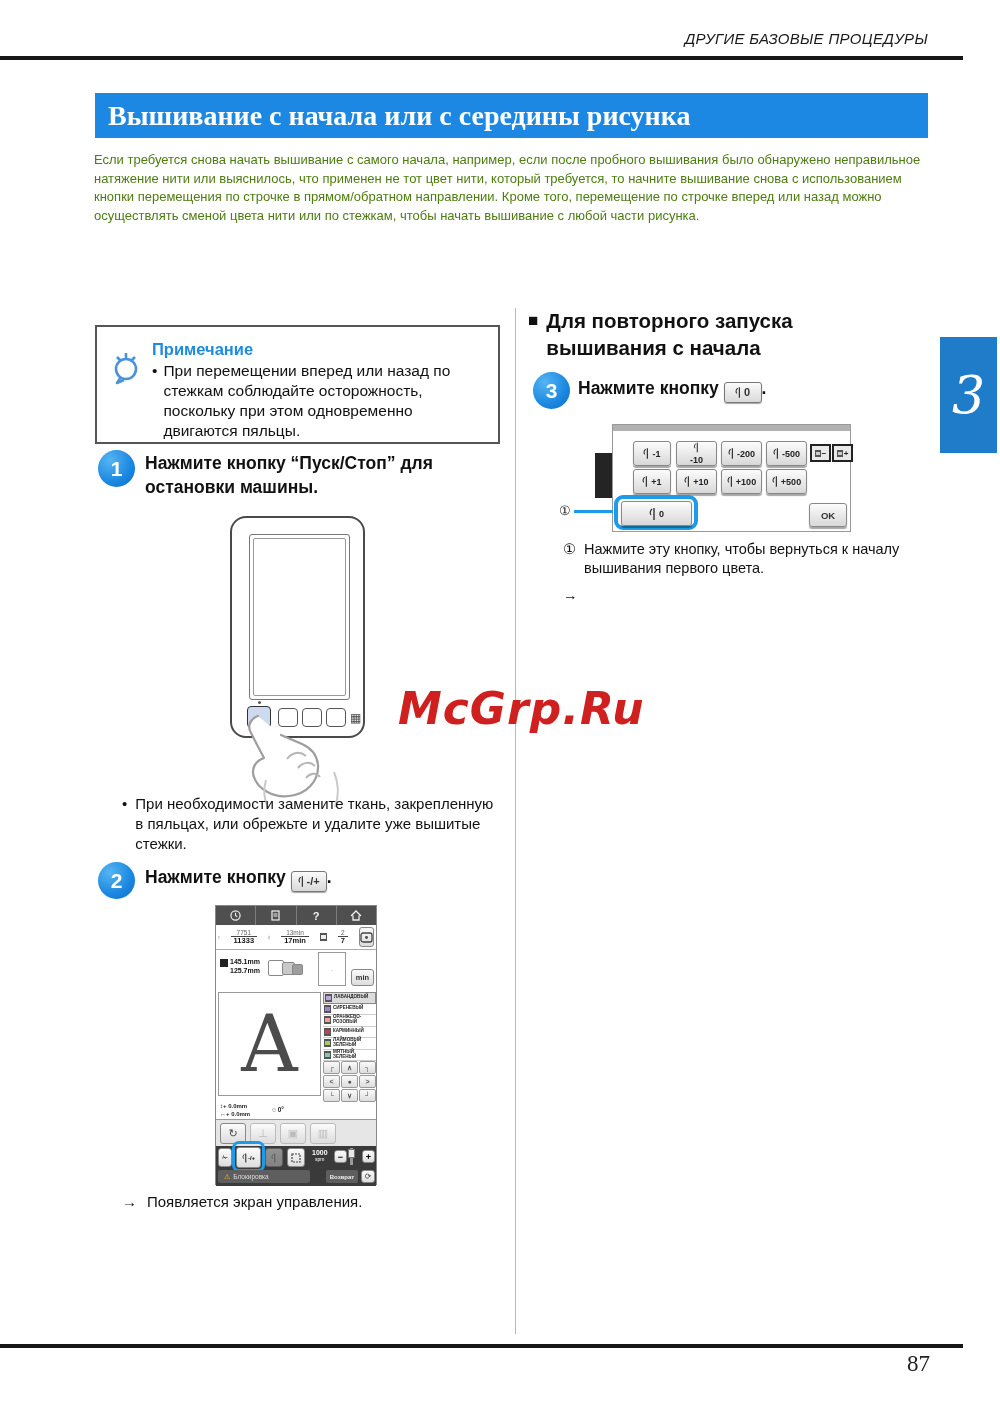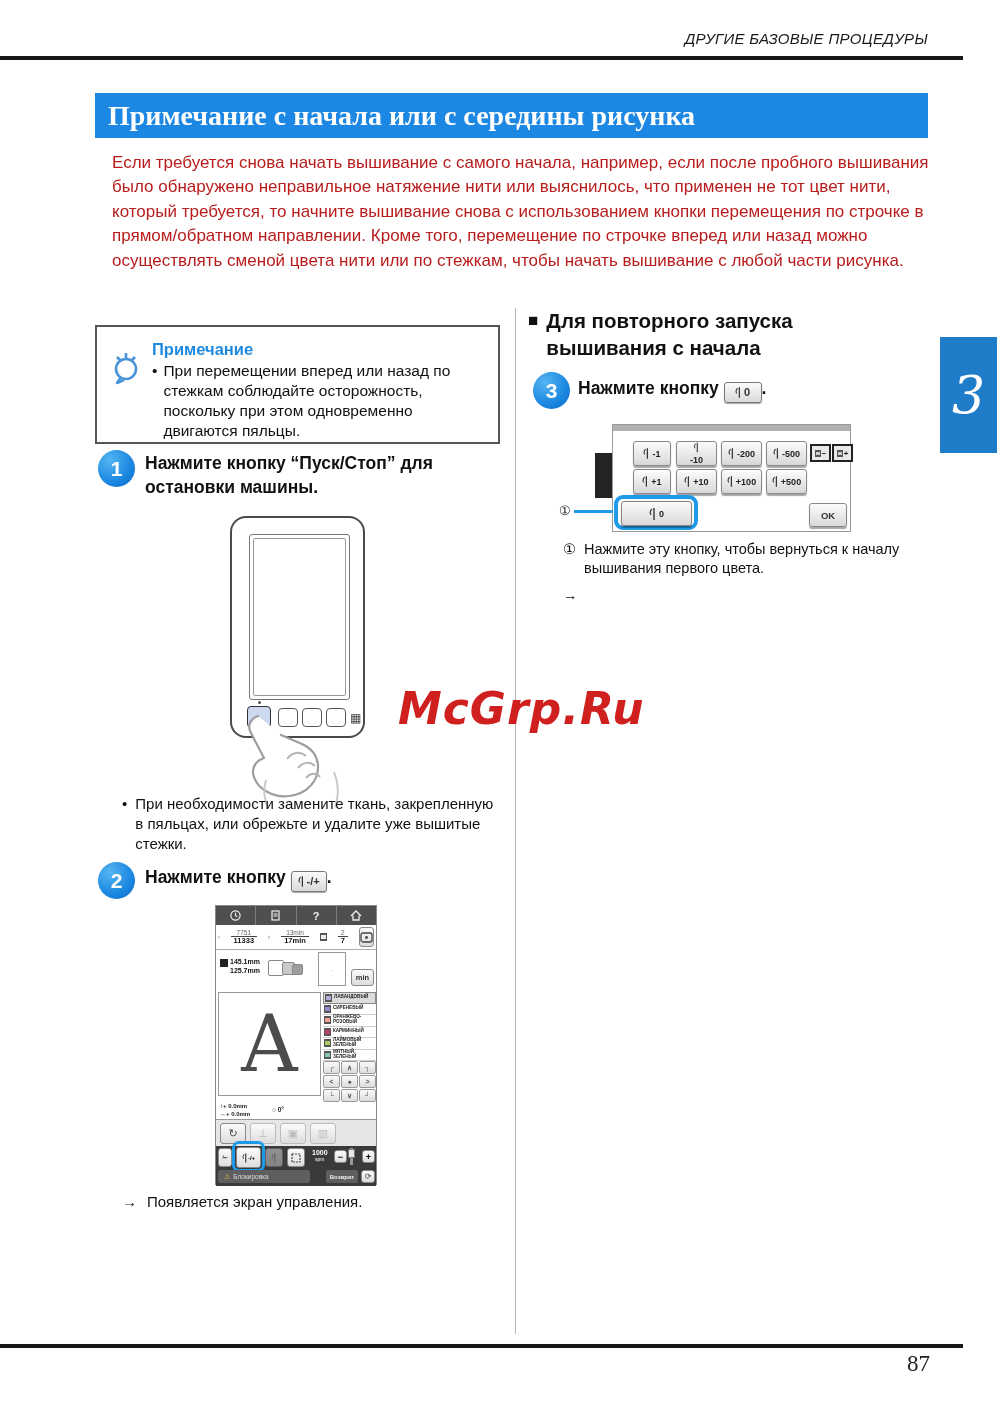--- a/index.html
+++ b/index.html
@@ -7,21 +7,21 @@
   #page { position:relative; width:1000px; height:1415px; background:#fff; overflow:hidden; }
 
   .hdr-label { position:absolute; top:30px; right:72px; font-style:italic; font-size:15px; color:#1a1a1a; letter-spacing:.3px; }
   .hdr-rule  { position:absolute; top:56px; left:0; width:963px; height:4px; background:#161616; }
   .ftr-rule  { position:absolute; top:1344px; left:0; width:963px; height:4px; background:#161616; }
   .page-num  { position:absolute; top:1351px; right:70px; font-family:"Liberation Serif", serif; font-size:23px; color:#222; }
 
   .title-bar { position:absolute; top:93px; left:95px; width:833px; height:45px; background:#1d87e4; color:#fff;
                font-family:"Liberation Serif", serif; font-weight:600; font-size:28px; line-height:45px; padding-left:13px; }
 
-  .intro { position:absolute; top:151px; left:112px; width:833px; font-size:17px; line-height:1.44; color:#b91c1c; }
+  .intro { position:absolute; top:151px; left:94px; width:833px; font-size:13px; line-height:1.44; color:#4d7c0f; }
 
   .col-divider { position:absolute; left:515px; top:308px; width:1px; height:1026px; background:#b8b8b8; }
 
   
   .note-box { position:absolute; left:95px; top:325px; width:405px; height:119px; border:2px solid #555; background:#fff; }
   .note-ico { position:absolute; left:12px; top:18px; }
   .note-title { position:absolute; left:55px; top:13px; color:#1e8ae0; font-weight:bold; font-size:16.5px; }
   .note-body { position:absolute; left:55px; top:34px; width:338px; font-size:15.5px; line-height:1.3; color:#111; display:flex; gap:6px; }
 
   
@@ -128,21 +128,21 @@
   svg { display:block; }
 </style>
 </head>
 <body>
 
 <div id="page">
 
   <div class="hdr-label">ДРУГИЕ БАЗОВЫЕ ПРОЦЕДУРЫ</div>
   <div class="hdr-rule"></div>
 
-  <div class="title-bar">Примечание с начала или с середины рисунка</div>
+  <div class="title-bar">Вышивание с начала или с середины рисунка</div>
 
   <div class="intro">Если требуется снова начать вышивание с самого начала, например, если после пробного вышивания было обнаружено неправильное натяжение нити или выяснилось, что применен не тот цвет нити, который требуется, то начните вышивание снова с использованием кнопки перемещения по строчке в прямом/обратном направлении. Кроме того, перемещение по строчке вперед или назад можно осуществлять сменой цвета нити или по стежкам, чтобы начать вышивание с любой части рисунка.</div>
 
   <div class="col-divider"></div>
 
   <div class="note-box">
     <span class="note-ico">
       <svg width="38" height="42" viewBox="0 0 38 42">
         <circle cx="17" cy="24" r="10" fill="none" stroke="#4a93d9" stroke-width="2.6"></circle>
         <path d="M12 32 l-4 6 7 -3" fill="none" stroke="#4a93d9" stroke-width="2.6" stroke-linejoin="round"></path>

